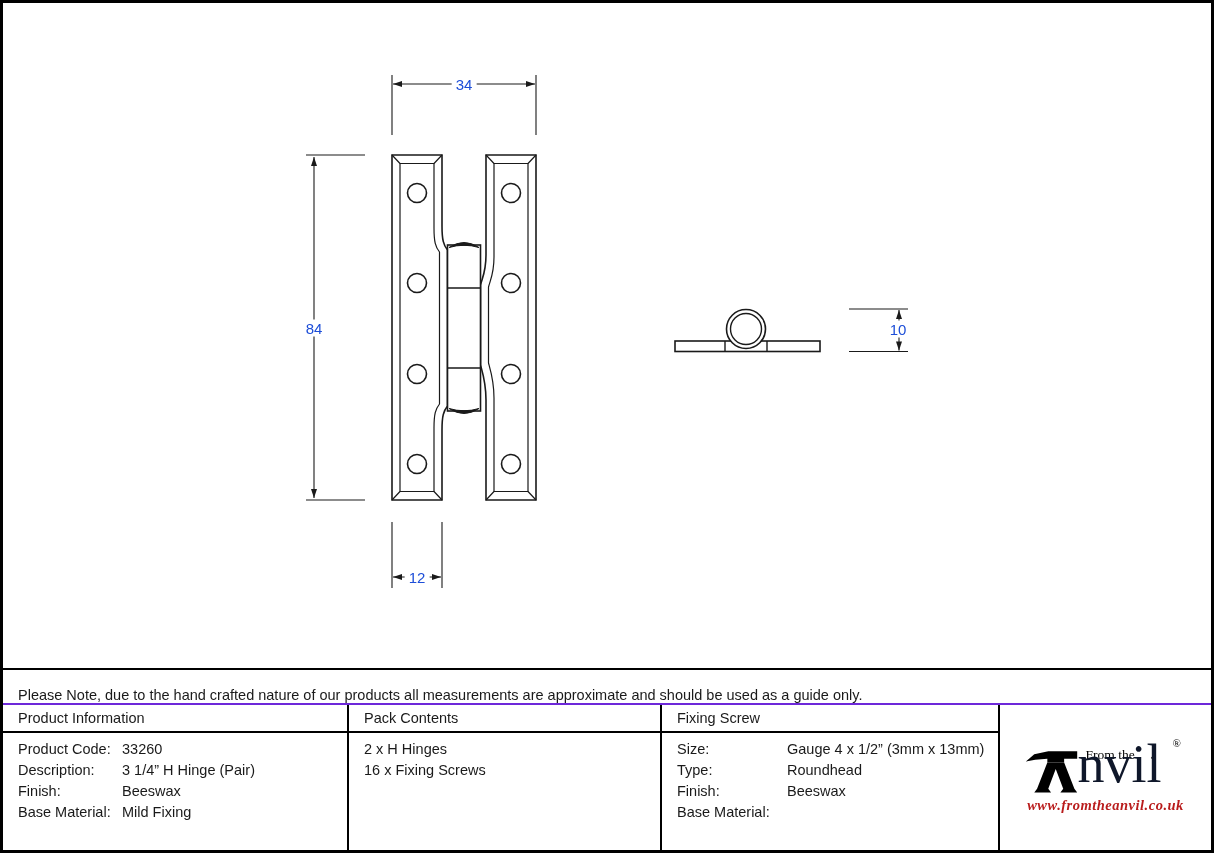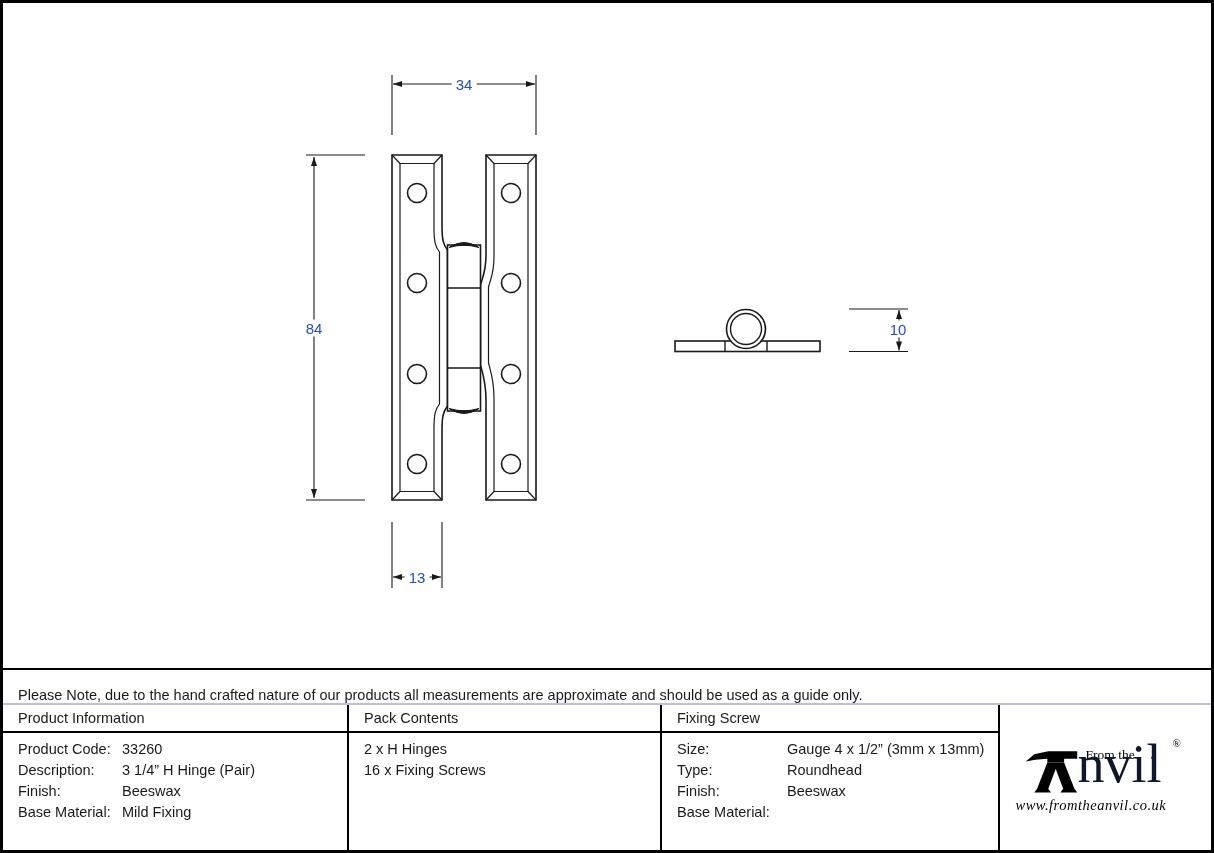--- a/index.html
+++ b/index.html
@@ -35,21 +35,21 @@
     border-top:2px solid #000;
     display:flex; align-items:center;
     padding-left:15px;
     font-size:14.5px;
   }
 
   
   .info-table {
     position:absolute; left:0; top:700px;
     width:1208px; height:115px;
-    border-top:2px solid #c4b5fd;
+    border-top:2px solid #6d28d9;
   }
   .col { position:absolute; top:0; height:145px; }
   .col-divided { border-right:2px solid #000; }
   .col-product { left:0; width:346px; }
   .col-pack    { left:346px; width:313px; }
   .col-screw   { left:659px; width:338px; }
   .col-logo    { left:997px; width:211px; }
 
   .col-header {
     height:28px; line-height:26px;
@@ -83,23 +83,24 @@
     position:absolute; left:127px; top:13px;
     font-size:11px; color:#000;
   }
   .logo-reg {
     position:absolute; left:149px; top:-1px;
     font-family:"Liberation Serif", serif;
     font-size:11px; color:#000;
   }
   .logo-url {
     position:absolute; left:-8px; top:59px; width:180px;
-    font-family:"Liberation Serif", serif;
-    font-style:italic; font-weight:normal;
-    font-size:14.5px; color:#000000;
+    text-align:center;
+    font-family:"Liberation Serif", serif;
+    font-style:italic; font-weight:bold;
+    font-size:14.5px; color:#b91c1c;
     letter-spacing:0.5px;
     white-space:nowrap;
   }
 </style>
 </head>
 <body>
 
 <div class="page">
 
   <svg class="drawing-svg" width="1208" height="665" viewBox="3 3 1208 665" fill="none" stroke="#1a1a1a" stroke-width="1.6">
@@ -166,21 +167,21 @@
     <g stroke-width="1.1">
       <path d="M849,309 H908 M849,351.5 H908"></path>
       <path d="M899,310 V350.5"></path>
       <polygon points="899,310 896,319 902,319" fill="#1a1a1a" stroke="none"></polygon>
       <polygon points="899,350.5 896,341.5 902,341.5" fill="#1a1a1a" stroke="none"></polygon>
     </g>
   </svg>
 
   <span class="dim-label" style="left:461px; top:81px;">34</span>
   <span class="dim-label" style="left:311px; top:325px;">84</span>
-  <span class="dim-label" style="left:414px; top:574px;">13</span>
+  <span class="dim-label" style="left:414px; top:574px;">12</span>
   <span class="dim-label" style="left:895px; top:326px;">10</span>
 
   <div class="note-row">
     <span>Please Note, due to the hand crafted nature of our products all measurements are approximate and should be used as a guide only.</span>
   </div>
 
   <div class="info-table">
 
     <div class="col col-product col-divided">
       <div class="col-header">Product Information</div>

